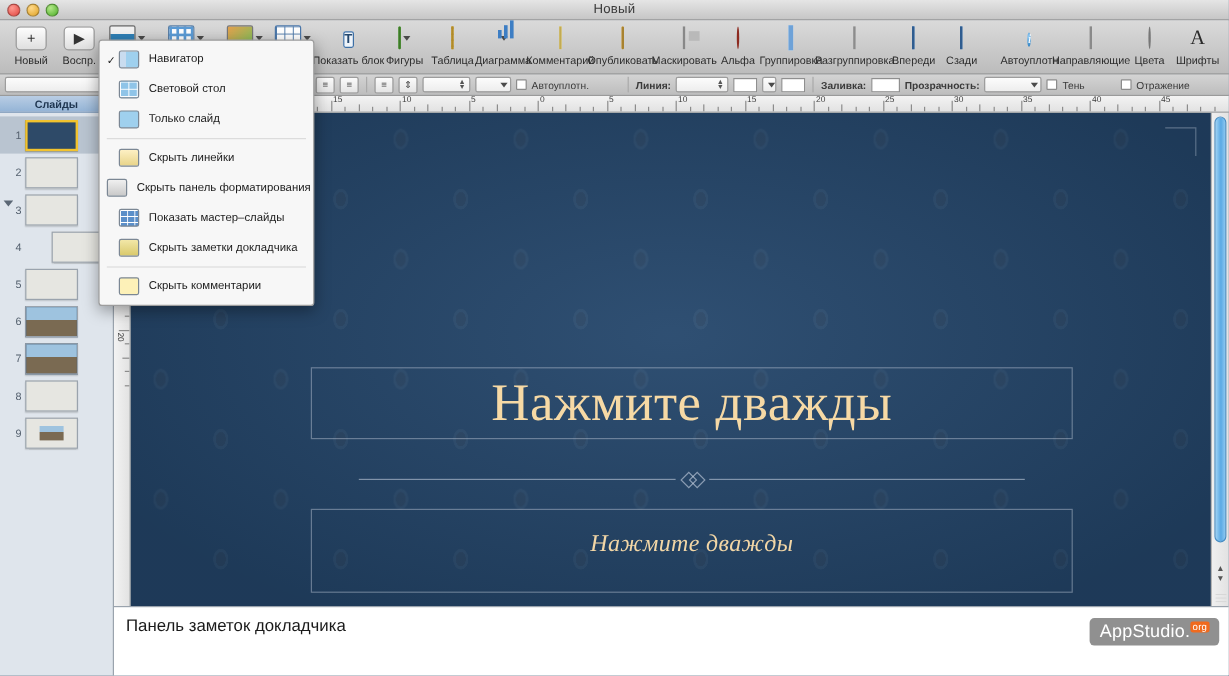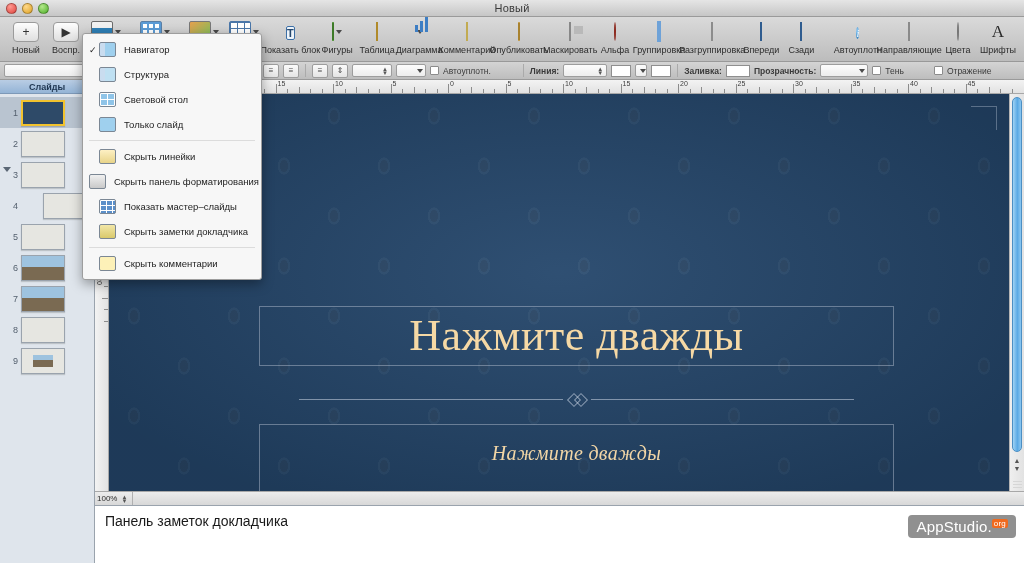--- a/index.html
+++ b/index.html
@@ -687,50 +687,39 @@
       <div class="vscroll">
         <div class="vthumb"></div>
         <div class="arrowbox">
           <div class="arr">▲</div>
           <div class="arr">▼</div>
         </div>
         <div class="grip"></div>
       </div>
     </div>
 
-    <div class="zoombar">
-      <div class="zoomctl">
-        <span>100%</span>
-        <span class="stepper">▲<br>▼</span>
-      </div>
-    </div>
 
     <div class="notes">
       <span>Панель заметок докладчика</span>
     </div>
   </div>
 </div>
 
 <div class="watermark">
   <span>AppStudio.</span><sup>org</sup>
 </div>
 
 <div class="menu" id="view-menu">
     <div class="mitem">
       <span class="chk">✓</span>
       <span class="mico mi-nav"></span>
       <span class="mlabel">Навигатор</span>
     </div>
     <div class="mitem">
       <span class="chk"></span>
-      <span class="mico mi-outline"></span>
-      <span class="mlabel">Структура</span>
-    </div>
-    <div class="mitem">
-      <span class="chk"></span>
       <span class="mico mi-light"></span>
       <span class="mlabel">Световой стол</span>
     </div>
     <div class="mitem">
       <span class="chk"></span>
       <span class="mico mi-only"></span>
       <span class="mlabel">Только слайд</span>
     </div>
     <div class="mdiv"></div>
     <div class="mitem">

